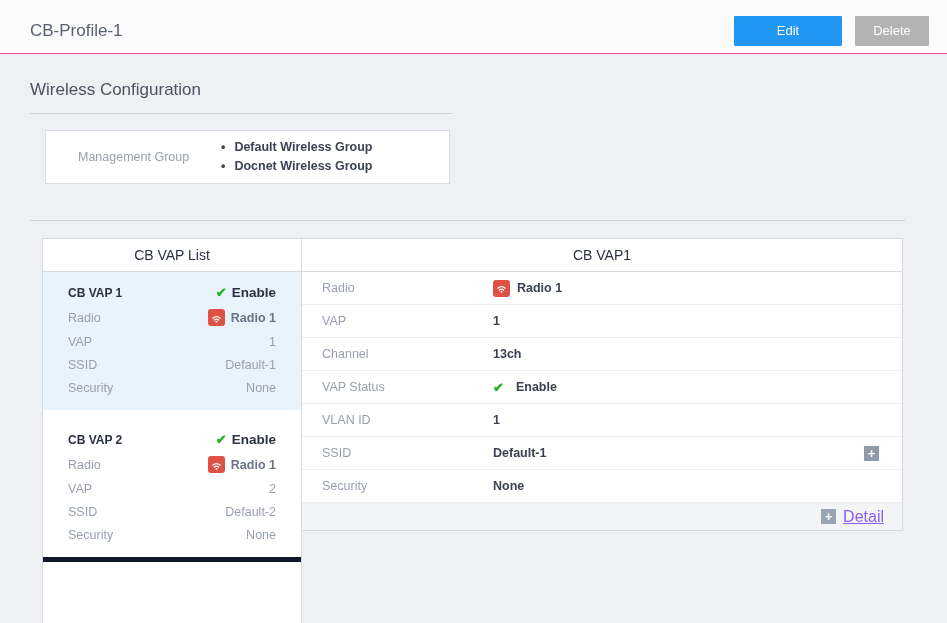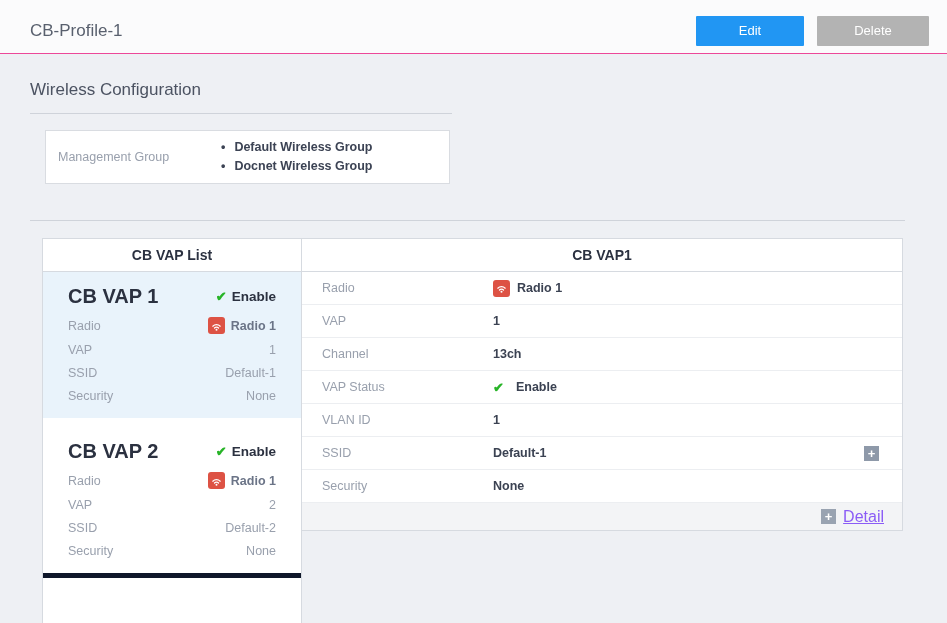--- a/index.html
+++ b/index.html
@@ -15,66 +15,66 @@
   .topbar {
     height:54px; background:#fbfbfc; border-bottom:1px solid #ec4899;
     display:flex; align-items:center; padding:8px 18px 0 30px;
   }
   .topbar-title { font-size:17px; color:#59606e; flex:1; font-weight:400; }
   .btn {
     height:30px; border:none; border-radius:1px; color:#fff;
     font-size:13px; font-family:inherit; cursor:pointer;
   }
   .btn-edit { width:108px; background:#2196f3; margin-right:13px; }
-  .btn-delete { width:112px; background:#b3b3b3; }
+  .btn-delete { width:74px; background:#b3b3b3; }
 
   
   .content { padding:26px 0 0 30px; }
   .section-heading { font-size:17px; font-weight:400; color:#4c5362; }
   .divider { border-bottom:1px solid #cfd3da; margin-top:13px; }
   .divider-1 { width:422px; }
   .divider-2 { width:875px; }
 
   
   .mgmt-box {
     margin:16px 0 0 15px; width:405px; min-height:51px;
     background:#fff; border:1px solid #d9dce1;
     display:flex; align-items:center; padding:7px 0;
   }
-  .mgmt-label { width:175px; padding-left:12px; color:#99a0ad; font-size:12.5px; }
+  .mgmt-label { width:175px; padding-left:32px; color:#99a0ad; font-size:12.5px; }
   .mgmt-groups { list-style:none; }
   .mgmt-groups li {
     font-weight:bold; color:#3c4354; font-size:12.5px; line-height:19px;
   }
   .mgmt-groups li::before { content:"•"; margin-right:9px; color:#3c4354; }
 
   .section-2 { margin-top:36px; }
 
   
   .panels { display:flex; align-items:flex-start; margin:17px 0 0 12px; width:861px; }
   .panel-left {
     width:260px; background:#fff; border:1px solid #d6dae0; height:400px;
   }
   .panel-right {
     flex:1; background:#fff; border:1px solid #d6dae0; border-left:none;
   }
   .panel-header {
     height:33px; display:flex; align-items:center; justify-content:center;
-    font-weight:bold; font-size:14px; color:#2b3140;
+    font-weight:normal; font-size:14px; color:#2b3140;
     border-bottom:1px solid #d6dae0; background:#fff;
   }
 
   
   .vap-card { padding:13px 25px 15px 25px; }
   .vap-card.highlight { background:#e9f3fb; }
   .vap-card.plain { margin-top:9px; border-bottom:5px solid #0f172a; }
   .vap-card-titlerow {
     display:flex; justify-content:space-between; align-items:center; margin-bottom:6px;
   }
-  .vap-card-title { font-weight:bold; font-size:20px; color:#2b3140; }
+  .vap-card-title { font-weight:bold; font-size:12px; color:#2b3140; }
   .vap-card-status { font-weight:bold; font-size:13.5px; color:#2b3140; }
   .vap-card-row {
     display:flex; justify-content:space-between; align-items:center;
     margin-top:9px; font-size:12.5px;
   }
   .vap-card-row .lbl { color:#99a0ad; }
   .vap-card-row .val { color:#99a0ad; }
   .vap-card-row .val-radio {
     color:#6b7487; font-weight:bold; display:flex; align-items:center; gap:6px;
   }

